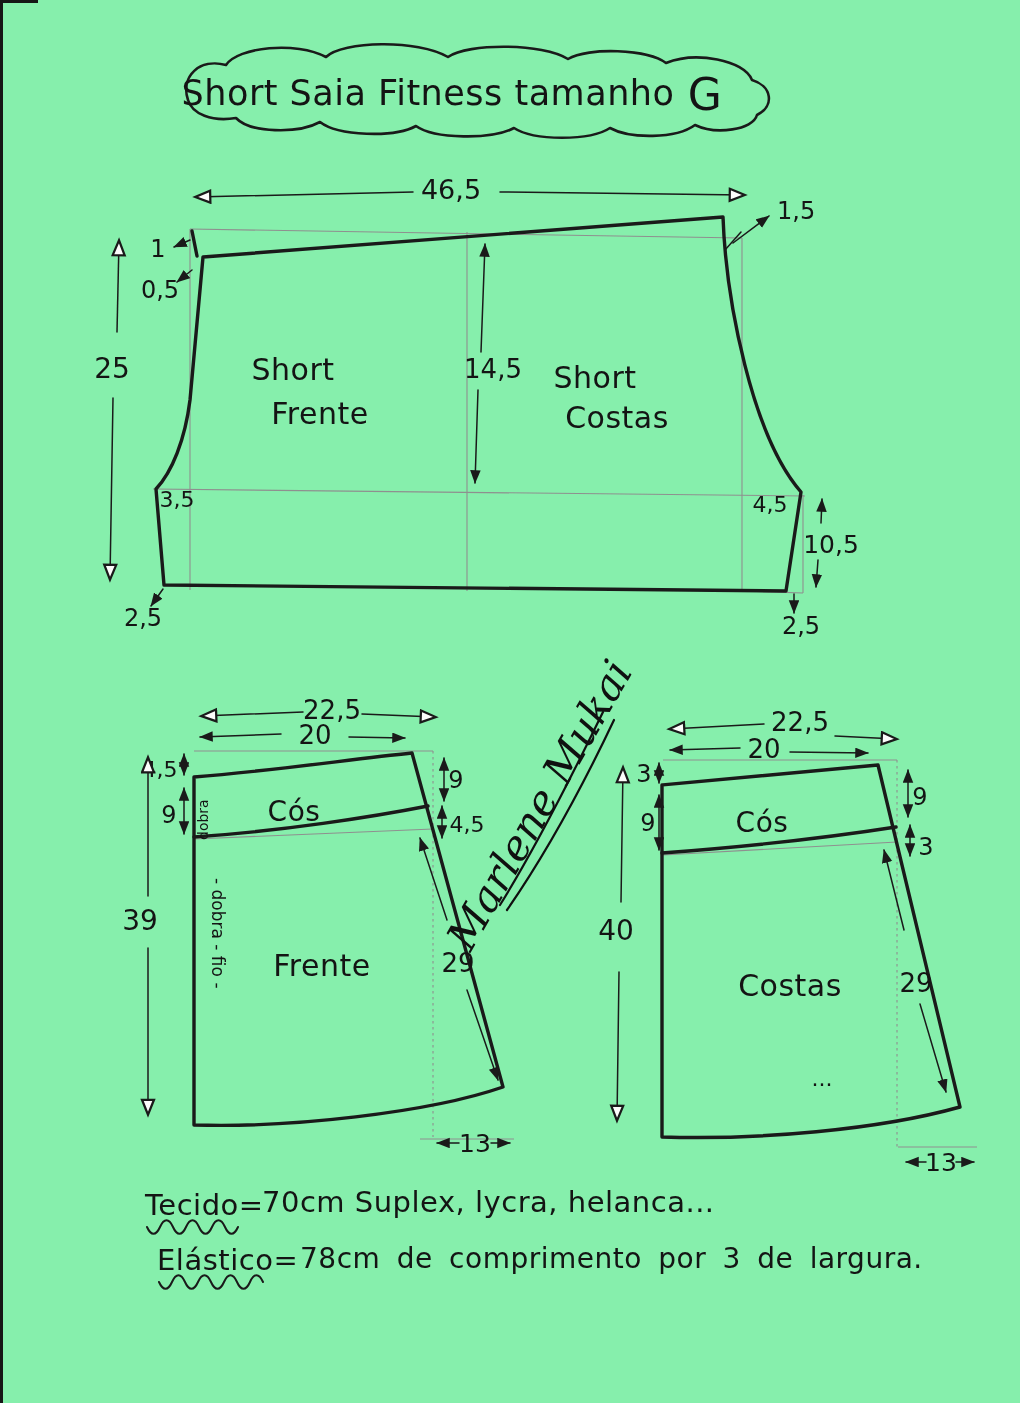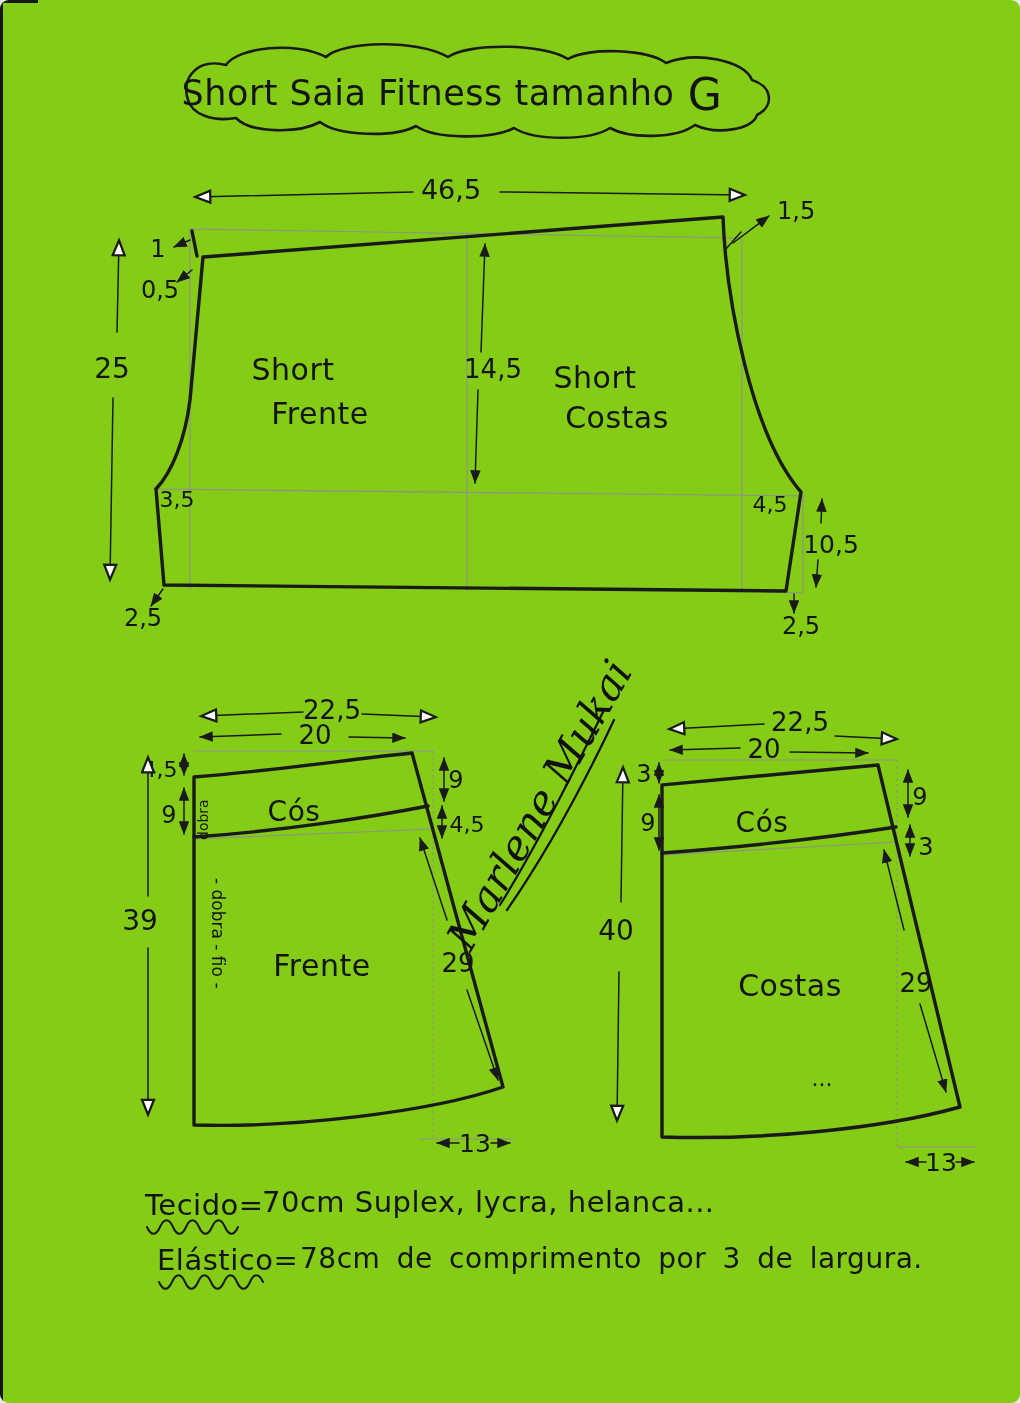--- a/index.html
+++ b/index.html
@@ -1,17 +1,17 @@
 <!DOCTYPE html>
 <html><head>
 <meta charset="utf-8">
 <style>
   html,body{margin:0;padding:0;background:#e8e8e8;}
-  .page{position:relative;width:1020px;height:1403px;background:#84cc16;overflow:hidden;
-        font-family:"DejaVu Sans",sans-serif;border-radius:9px;}
+  .page{position:relative;width:1020px;height:1403px;background:#86efac;overflow:hidden;
+        font-family:"DejaVu Sans",sans-serif;}
   svg{position:absolute;left:0;top:0;}
   .bold{fill:none;stroke:#1a1a1a;stroke-width:3.4;stroke-linecap:round;stroke-linejoin:round;}
   .thin{fill:none;stroke:#1a1a1a;stroke-width:1.5;stroke-linecap:round;}
   .constr{fill:none;stroke:#8f8f8f;stroke-width:1.1;}
   .dotted{stroke-dasharray:2.5,3.5;}
   .cloud{fill:none;stroke:#1a1a1a;stroke-width:2.6;stroke-linejoin:round;}
   text{fill:#141414;font-family:"DejaVu Sans",sans-serif;}
   .hw{letter-spacing:0.5px;}
   .sig{font-family:"DejaVu Serif",serif;font-style:italic;fill:#101010;}
   .ws{word-spacing:7px;}

